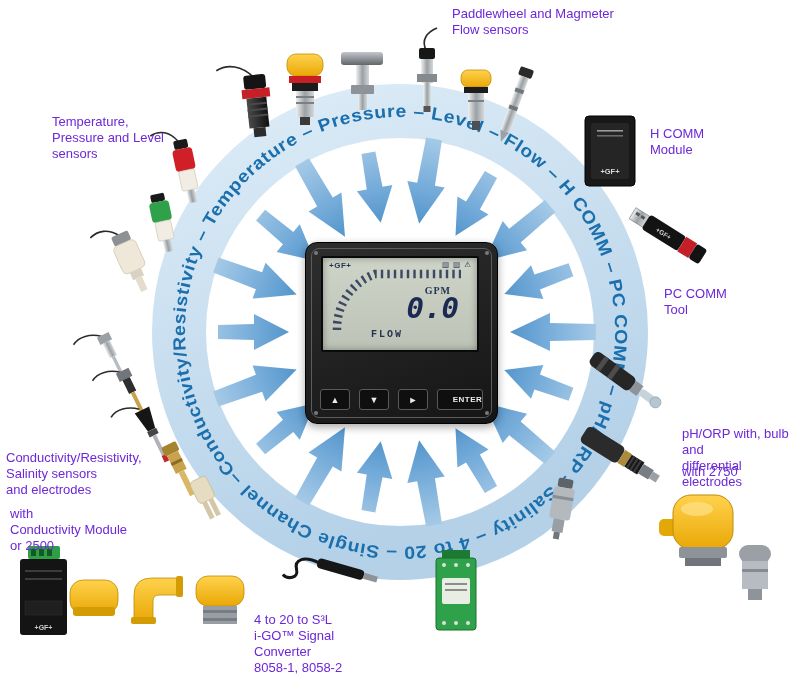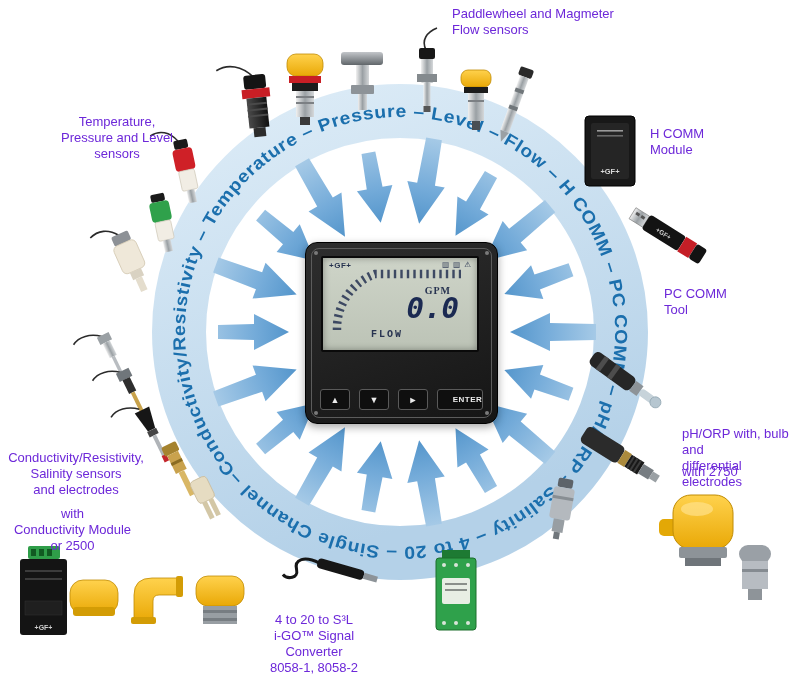--- a/index.html
+++ b/index.html
@@ -13,21 +13,21 @@
   svg.diagram { position:absolute; left:0; top:0; }
   .wire { fill:none; stroke:#2a2a2a; stroke-width:1.6; }
 
   .label {
     position:absolute;
     font-size:13px;
     line-height:1.24;
     color:#6d28d9;
     white-space:pre-line;
   }
-  .label.center { text-align:center; }
+  .label.center { }
 
   
   .device {
     position:absolute; left:305px; top:242px; width:193px; height:182px;
     background:linear-gradient(160deg,#2e2e2e,#151515);
     border:1px solid #000; border-radius:12px;
     box-shadow:0 3px 8px rgba(0,0,0,.35);
   }
   .device-frame { position:absolute; inset:5px; border:1px solid #5c5c5c; border-radius:8px; }
   .screw { position:absolute; width:4px; height:4px; border-radius:50%; background:#7a7a7a; }

